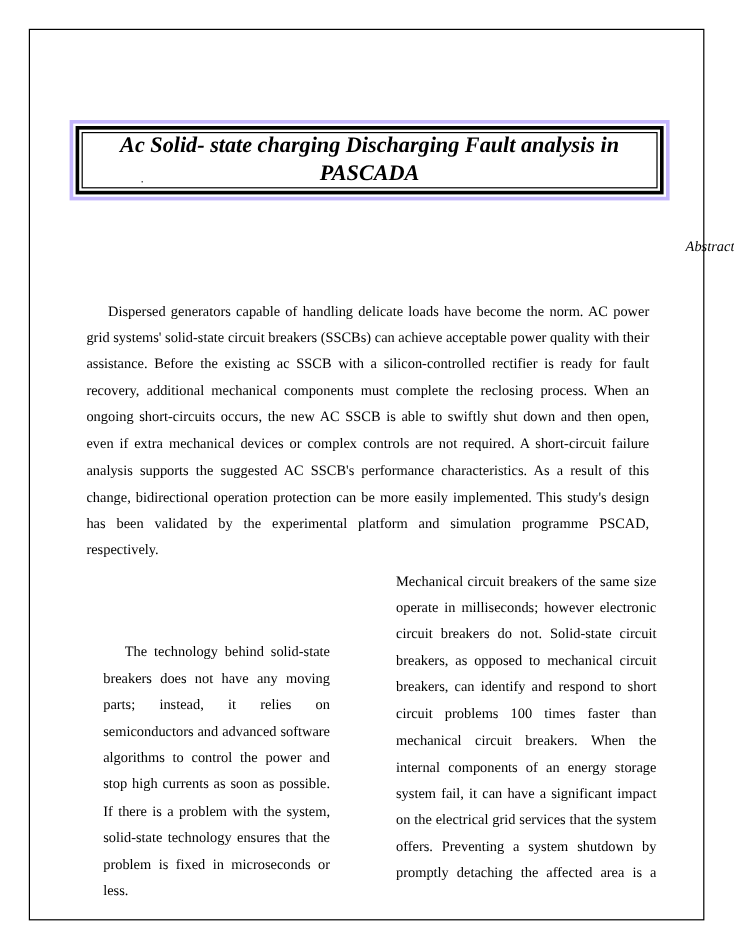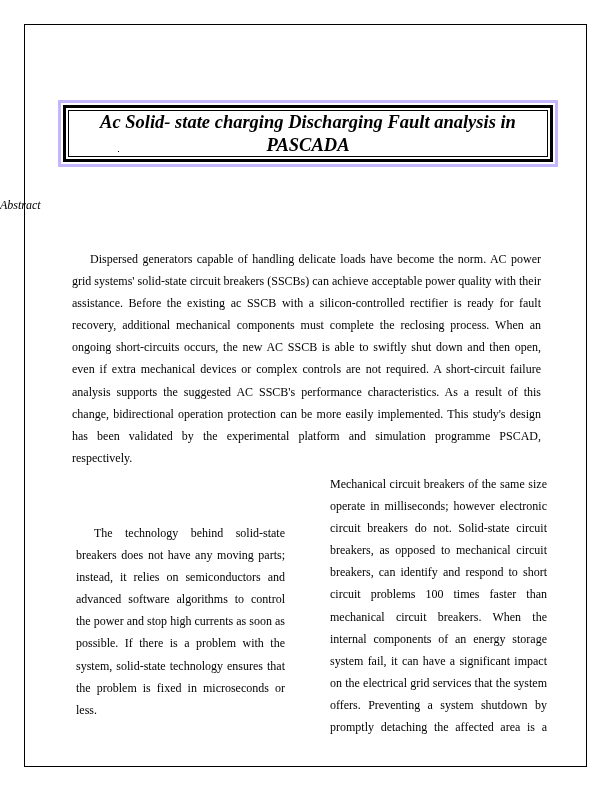--- a/index.html
+++ b/index.html
@@ -67,21 +67,21 @@
     top: 151px;
     width: 1px;
     height: 1px;
     background: #000;
   }
   .abstract-heading {
     position: absolute;
     left: 0;
     width: 612px;
     top: 197px;
-    text-align: left;
+    text-align: right;
     font-style: italic;
     font-size: 12px;
     line-height: 16px;
   }
   .abstract-body {
     position: absolute;
     left: 72px;
     top: 248px;
     width: 469px;
     font-size: 12px;
@@ -97,21 +97,21 @@
     width: 217px;
     font-size: 12px;
   }
   .section-heading {
     font-style: italic;
     font-size: 12px;
     line-height: 20px;
     margin: 0;
   }
   .col-left-body {
-    margin: 4px;
+    margin: 14px;
     font-size: 12px;
     line-height: 22.1px;
     text-align: justify;
     text-indent: 18px;
   }
   .col-right {
     position: absolute;
     left: 324px;
     top: 467px;
     width: 217px;

